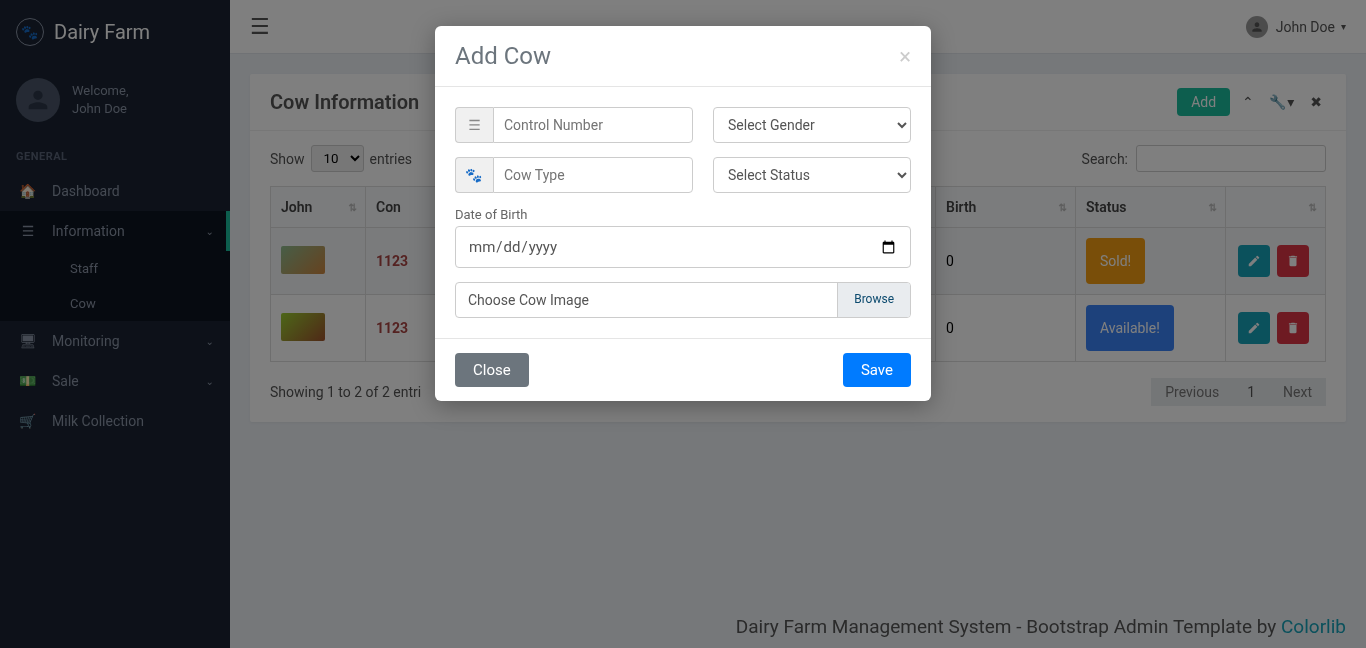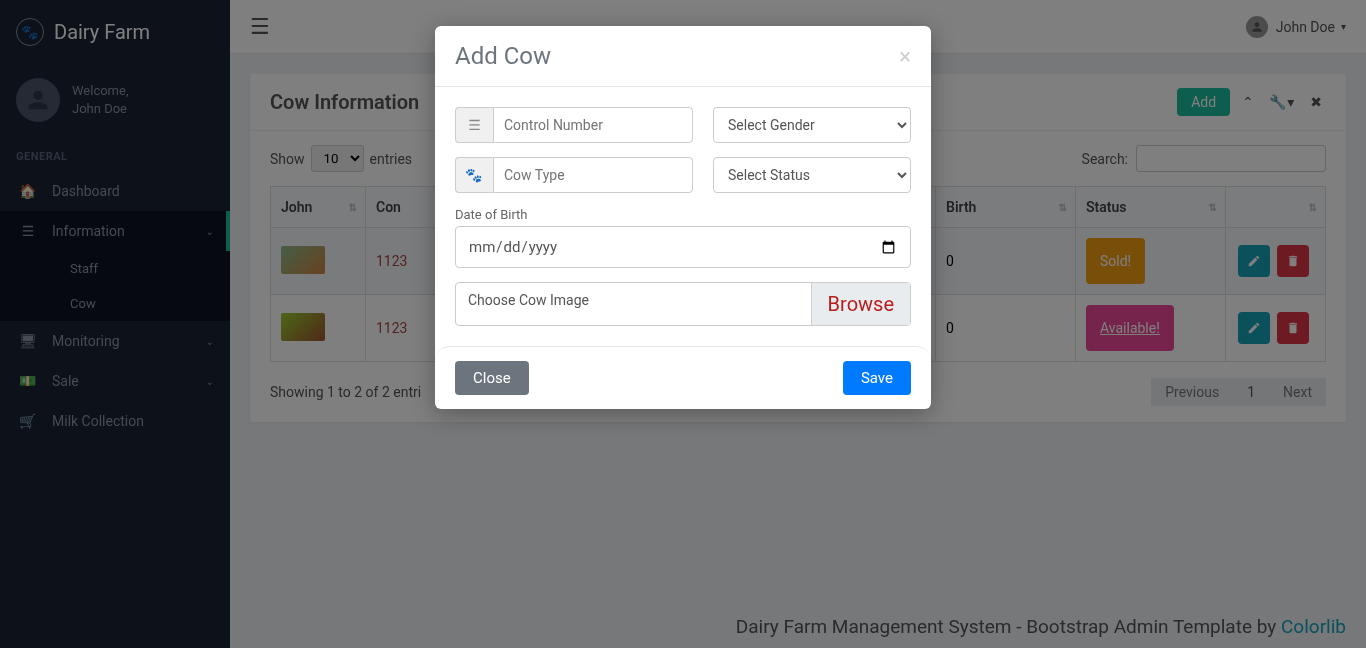--- a/index.html
+++ b/index.html
@@ -49,25 +49,25 @@
 
 .data-table { width: calc(100% - 40px); margin: 0 20px; border-collapse: collapse; font-size: 14px; border: 1px solid #ddd; }
 .data-table th { text-align: left; padding: 12px 10px; background: #f6f8fa; border: 1px solid #ddd; color: #444; font-weight: 600; position: relative; }
 .data-table th .sort-ic { position: absolute; right: 8px; top: 50%; transform: translateY(-50%); font-size: 10px; color: #bbb; }
 .data-table td { padding: 10px; border: 1px solid #ddd; vertical-align: middle; }
 .data-table tbody tr:nth-child(odd) { background: #f4f6f9; }
 .cow-img { width: 44px; height: 28px; background: linear-gradient(135deg,#8fbc8f,#cd853f); border-radius: 2px; display: inline-block; }
 .cow-img.g { background: linear-gradient(135deg,#9acd32,#a0522d); }
 .badge { display: inline-block; padding: 15px 14px; border-radius: 4px; font-size: 14px; color: #fff; }
 .badge.sold { background: #f39c12; }
-.badge.available { background: #ec4899; text-decoration: underline; }
+.badge.available { background: #3b82f6; }
 .action-btn { width: 32px; height: 32px; border: none; border-radius: 4px; color: #fff; cursor: pointer; display: inline-flex; align-items: center; justify-content: center; margin: 0 2px; }
 .action-btn.edit { background: #17a2b8; }
 .action-btn.delete { background: #dc3545; }
-.control-number { color: #a94442; font-weight: 400; }
+.control-number { color: #a94442; font-weight: 700; }
 
 
 .table-footer { display: flex; align-items: center; padding: 16px 20px; font-size: 14px; color: #555; }
 .pagination { margin-left: auto; display: flex; align-items: flex-end; }
 .pagination .page-btn { padding: 6px 14px; background: #e9ecef; color: #777; border: none; cursor: pointer; font-size: 14px; }
 .pagination .page-btn.active { color: #555; }
 
 
 .foot { position: absolute; bottom: 0; left: 230px; right: 0; padding: 10px 20px; text-align: right; font-size: 19px; color: #555; background: #ecf0f5; }
 .foot a { color: #17a2b8; text-decoration: none; }
@@ -81,22 +81,22 @@
 .modal-body { padding: 20px; }
 .form-row { display: flex; gap: 20px; margin-bottom: 14px; }
 .input-group { display: flex; flex: 1; }
 .input-group .ig-icon { width: 38px; background: #f0f0f0; border: 1px solid #ccc; border-right: none; border-radius: 4px 0 0 4px; display: flex; align-items: center; justify-content: center; color: #888; font-size: 14px; }
 .input-group input { flex: 1; border: 1px solid #ccc; padding: 8px 10px; border-radius: 0 4px 4px 0; font-size: 14px; }
 .form-select { flex: 1; border: 1px solid #ccc; padding: 8px 10px; border-radius: 4px; font-size: 14px; background: #fff; color: #555; }
 .form-label { font-size: 13px; color: #666; display: block; margin-bottom: 4px; }
 .date-input { width: 100%; border: 1px solid #ccc; padding: 10px 12px; border-radius: 4px; font-size: 15px; color: #555; }
 .file-group { display: flex; border: 1px solid #ccc; border-radius: 4px; overflow: hidden; }
 .file-label { flex: 1; padding: 9px 12px; color: #555; font-size: 14px; }
-.file-browse { padding: 9px 16px; background: #e9ecef; border-left: 1px solid #ccc; color: #b91c1c; font-size: 20px; cursor: pointer; }
-.modal-footer { padding: 14px 20px; border-top: 1px solid #e5e5e5; display: flex; border-radius: 15px; }
+.file-browse { padding: 9px 16px; background: #e9ecef; border-left: 1px solid #ccc; color: #0c4a6e; font-size: 12px; cursor: pointer; }
+.modal-footer { padding: 14px 20px; border-top: 1px solid #e5e5e5; display: flex; }
 .btn { padding: 8px 18px; border: none; border-radius: 4px; font-size: 15px; cursor: pointer; }
 .btn-close { background: #6c757d; color: #fff; }
 .btn-save { background: #007bff; color: #fff; margin-left: auto; }
 </style>
 </head>
 <body>
 
 <div class="sidebar">
   <div class="sidebar-brand">
     <span class="paw-logo">🐾</span>

